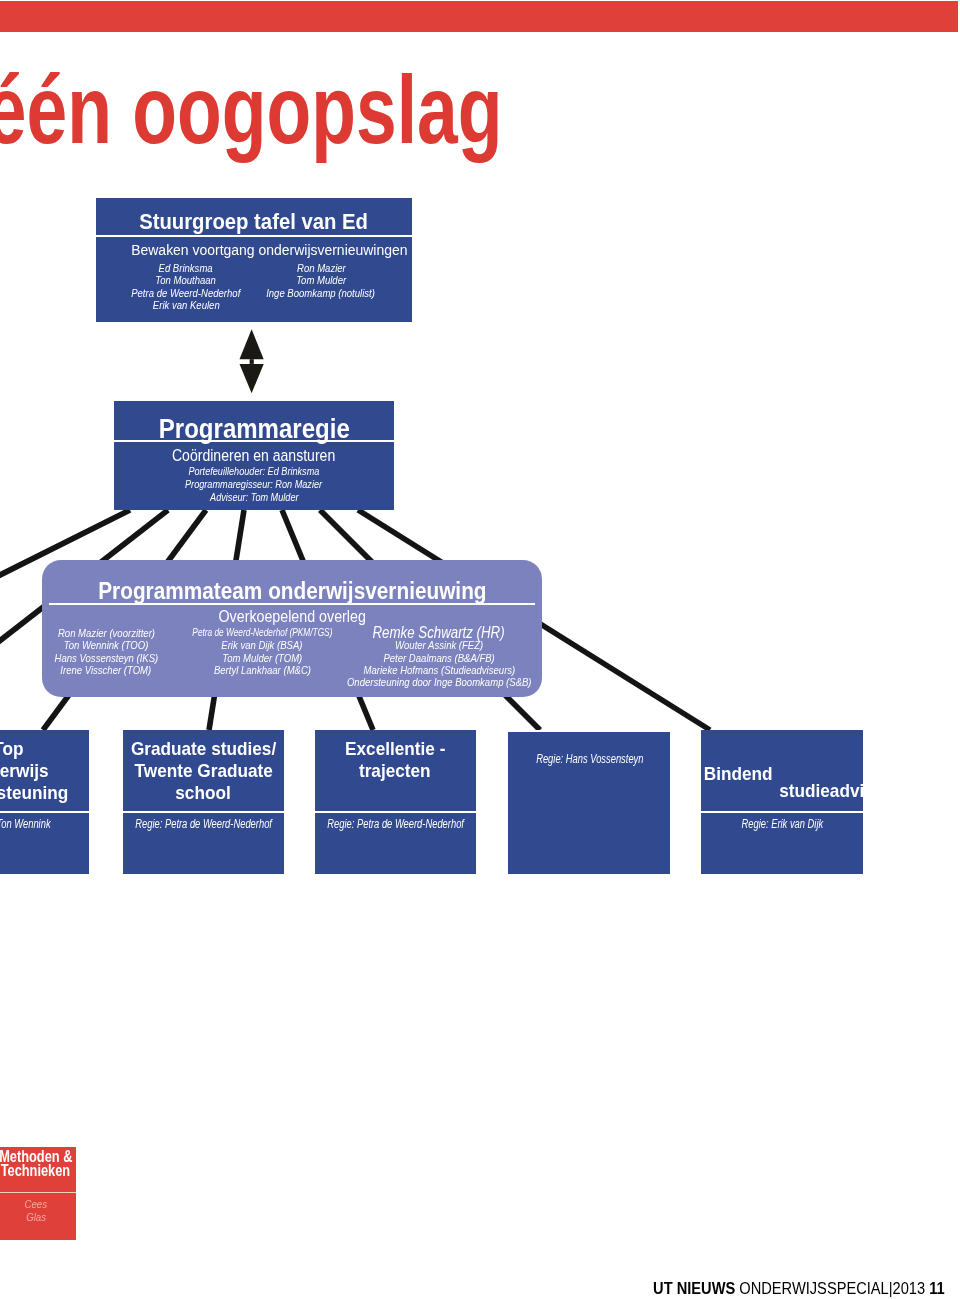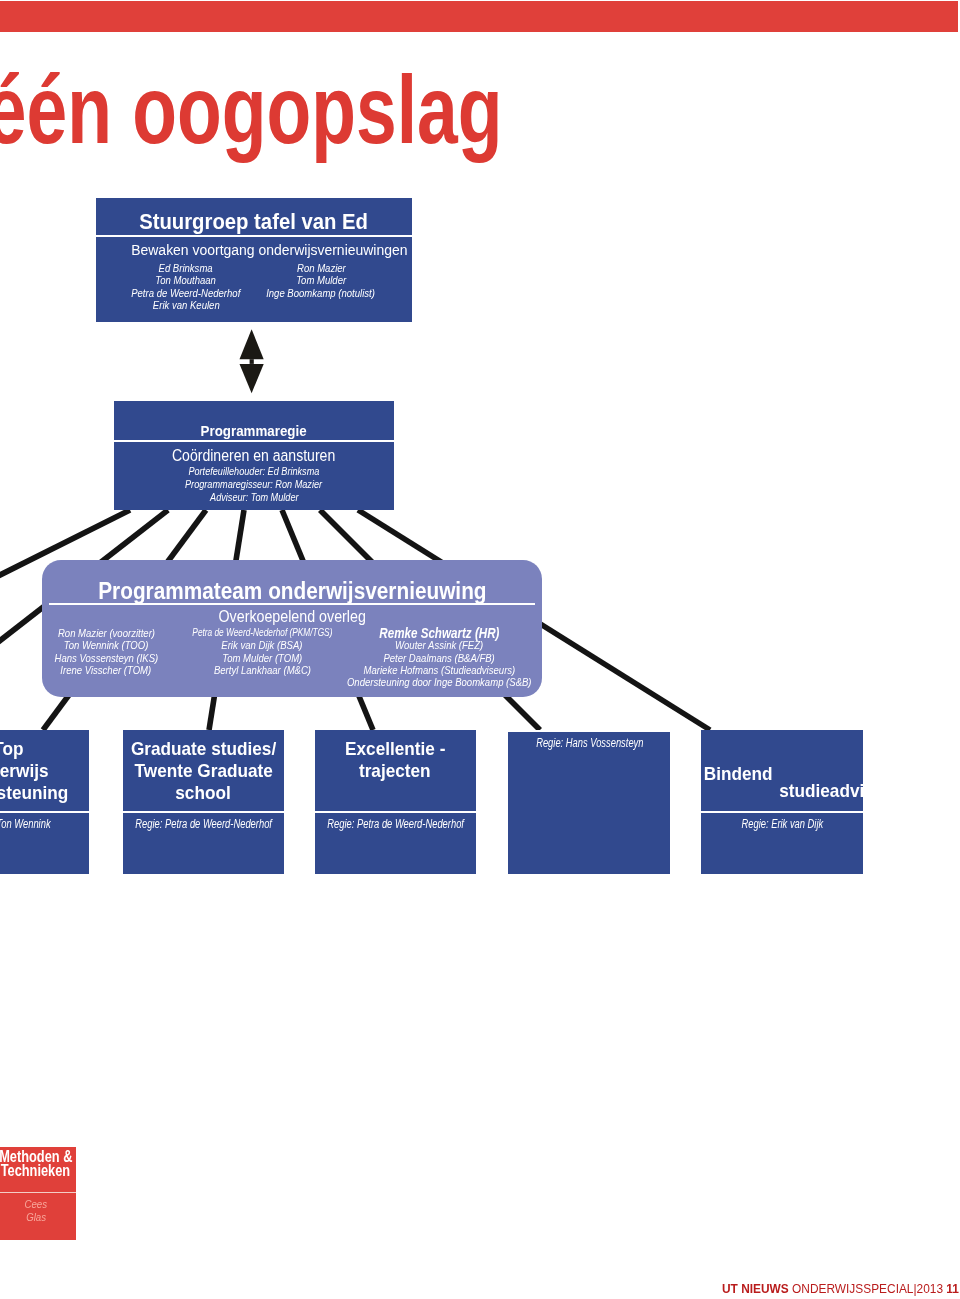--- a/index.html
+++ b/index.html
@@ -28,21 +28,21 @@
   .sep{height:2px;background:#ffffff;width:100%;}
 
   .ttl{font-weight:700;}
   .sub{font-weight:400;}
   .nm{font-style:italic;}
   .cnd{display:inline-block;transform:scaleX(var(--sx,0.91));transform-origin:50% 50%;white-space:nowrap;}
   .col{flex:0 0 auto;white-space:nowrap;}
 
   
   .footer{position:absolute;left:0;bottom:0;width:960px;height:44px;}
-  .footer .ft{position:absolute;right:1px;bottom:3px;font-size:13px;color:#b91c1c;
+  .footer .ft{position:absolute;right:15px;bottom:3px;font-size:16px;color:#000000;
               white-space:nowrap;letter-spacing:0px;line-height:14px;}
   .ft .sq{display:inline-block;transform:scaleX(0.915);transform-origin:100% 50%;}
   .ft b{font-weight:700;}
 </style>
 </head>
 <body>
 
 <div class="topbar"></div>
 <div class="headline">één oogopslag</div>
 
@@ -85,21 +85,21 @@
   </div>
 
   <svg style="position:absolute;left:238px;top:327px;width:28px;height:70px;" viewBox="0 0 28 70">
     <polygon points="13.6,2.2 25.7,32.2 1.5,32.2" fill="#1b1914"></polygon>
     <rect x="11.6" y="32.2" width="4.2" height="4.7" fill="#1b1914"></rect>
     <polygon points="13.6,66.3 25.7,36.9 1.5,36.9" fill="#1b1914"></polygon>
   </svg>
 
   <div class="node blue" style="left:114px;top:401px;width:280px;height:109px;">
     <div class="hd" style="height:39px;align-items:flex-start;padding-top:13px;">
-      <span class="ttl" style="font-size:15px;margin-top:8px;"><span class="cnd" style="--sx: 0.89;">Programmaregie</span></span>
+      <span class="ttl" style="font-size:27px;"><span class="cnd" style="--sx: 0.89;">Programmaregie</span></span>
     </div>
     <div class="sep"></div>
     <div class="bd">
       <div class="sub" style="font-size:16.3px;padding-top:5px;line-height:17px;"><span class="cnd" style="--sx: 0.863;">Coördineren en aansturen</span></div>
       <div id="pr-members" style="padding-top:1px;">
           <div class="nm" style="font-size:11px;line-height:13px;"><span class="cnd" style="--sx: 0.83;">Portefeuillehouder: Ed Brinksma</span></div>
           <div class="nm" style="font-size:11px;line-height:13px;"><span class="cnd" style="--sx: 0.83;">Programmaregisseur: Ron Mazier</span></div>
           <div class="nm" style="font-size:11px;line-height:13px;"><span class="cnd" style="--sx: 0.83;">Adviseur: Tom Mulder</span></div>
         </div>
     </div>
@@ -119,21 +119,21 @@
             <div class="nm" style="font-size:11.5px;line-height:12.3px;"><span class="cnd" style="--sx: 0.83;">Hans Vossensteyn (IKS)</span></div>
             <div class="nm" style="font-size:11.5px;line-height:12.3px;"><span class="cnd" style="--sx: 0.83;">Irene Visscher (TOM)</span></div>
           </div>
         <div class="col" id="pt-c2" style="position:absolute;left:80px;top:2px;width:280px;">
             <div class="nm" style="font-size:10px;line-height:12.3px;text-align:center;"><span class="cnd" style="--sx: 0.83;">Petra de Weerd-Nederhof (PKM/TGS)</span></div>
             <div class="nm" style="font-size:11.5px;line-height:12.3px;"><span class="cnd" style="--sx: 0.83;">Erik van Dijk (BSA)</span></div>
             <div class="nm" style="font-size:11.5px;line-height:12.3px;"><span class="cnd" style="--sx: 0.83;">Tom Mulder (TOM)</span></div>
             <div class="nm" style="font-size:11.5px;line-height:12.3px;"><span class="cnd" style="--sx: 0.83;">Bertyl Lankhaar (M&amp;C)</span></div>
           </div>
         <div class="col" id="pt-c3" style="position:absolute;left:257px;top:2px;width:280px;">
-            <div class="nm" style="font-size:14px;line-height:12.3px;font-weight:bold;"><span class="cnd" style="--sx: 0.83;">Remke Schwartz (HR)</span></div>
+            <div class="nm" style="font-size:16px;line-height:12.3px;"><span class="cnd" style="--sx: 0.83;">Remke Schwartz (HR)</span></div>
             <div class="nm" style="font-size:11.5px;line-height:12.3px;"><span class="cnd" style="--sx: 0.83;">Wouter Assink (FEZ)</span></div>
             <div class="nm" style="font-size:11.5px;line-height:12.3px;"><span class="cnd" style="--sx: 0.83;">Peter Daalmans (B&amp;A/FB)</span></div>
             <div class="nm" style="font-size:11.5px;line-height:12.3px;"><span class="cnd" style="--sx: 0.83;">Marieke Hofmans (Studieadviseurs)</span></div>
             <div class="nm" style="font-size:11.5px;line-height:12.3px;"><span class="cnd" style="--sx: 0.83;">Ondersteuning door Inge Boomkamp (S&amp;B)</span></div>
           </div>
       </div>
     </div>
   </div>
 
   <div id="leaves">
@@ -187,21 +187,21 @@
         <div class="sep"></div>
         <div class="bd">
           <div class="nm" style="font-size:12px;padding-top:4px;display:flex;justify-content:center;">
             <span class="cnd" style="--sx: 0.78;">Regie: Petra de Weerd-Nederhof</span>
           </div>
         </div>
       </div>
       <div class="node blue" style="left:508.4px;top:730px;width:161.9px;height:144px;">
         <div class="sep"></div>
         <div class="bd">
-          <div class="nm" style="font-size:12px;padding-top:4px;display:flex;justify-content:center;">
+          <div class="nm" style="font-size:12px;padding-top:20px;display:flex;justify-content:center;">
             <span class="cnd" style="--sx: 0.78;">Regie: Hans Vossensteyn</span>
           </div>
         </div>
       </div>
       <div class="node blue" style="left:700.9px;top:730px;width:162.4px;height:144px;">
         <div class="hd" style="height:81px;flex-direction:row;justify-content:flex-start;padding-top:8px;">
           <div class="ttl" style="font-size:18.6px;line-height:22.1px;display:flex;justify-content:center;align-items:baseline;">
             <span class="cnd" style="--sx: 0.925;">Bindend</span>
           </div>
           <div class="ttl" style="font-size:18.6px;line-height:22.1px;display:flex;justify-content:flex-start;align-items:baseline;margin-top:33px;">

